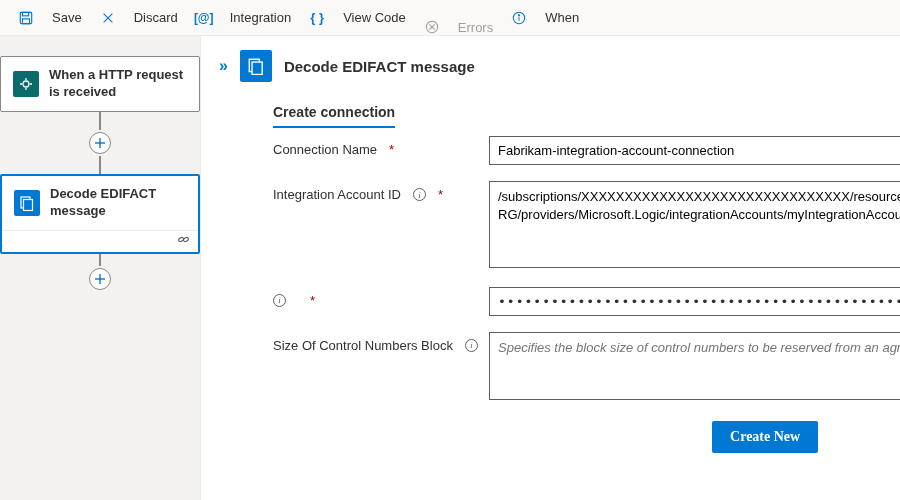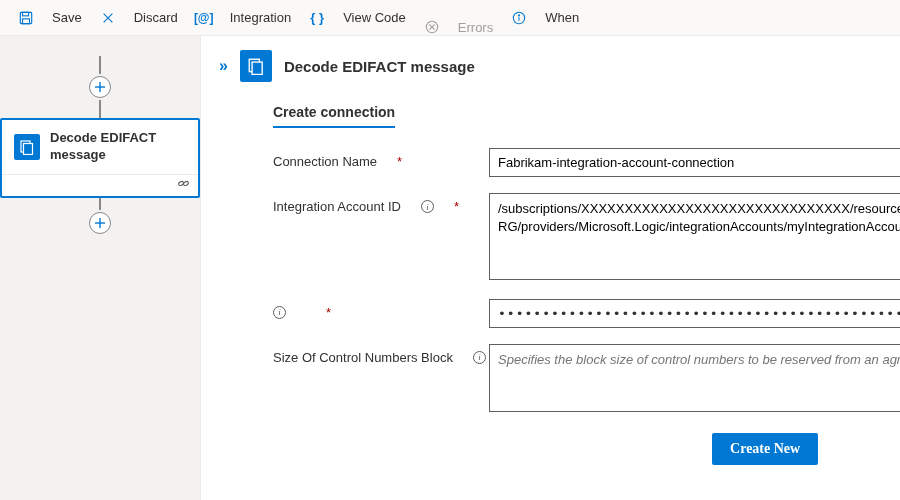--- a/index.html
+++ b/index.html
@@ -27,24 +27,24 @@
   .connector { width: 2px; height: 18px; background: #8a8886; }
   .plus { width: 22px; height: 22px; border: 1px solid #8a8886; border-radius: 50%; background: #fff; display: flex; align-items: center; justify-content: center; color: #0078d4; cursor: pointer; margin: 2px 0; }
   
   .panel { flex: 1; display: flex; flex-direction: column; background: #fff; }
   .panel-header { display: flex; align-items: center; padding: 14px 18px; gap: 12px; }
   .collapse { color: #0078d4; font-weight: bold; font-size: 16px; cursor: pointer; }
   .panel-icon { width: 32px; height: 32px; background: #0078d4; border-radius: 2px; display: flex; align-items: center; justify-content: center; color: #fff; }
   .panel-title { font-size: 15px; font-weight: 600; flex: 1; }
   
   .panel-body { padding: 0 26px 20px 72px; }
-  .section-title { font-weight: 600; font-size: 14px; padding: 8px 0 6px 0; display: inline-block; border-bottom: 2px solid #0078d4; margin-bottom: 20px; }
+  .section-title { font-weight: 600; font-size: 14px; padding: 8px 0 6px 0; display: inline-block; border-bottom: 2px solid #0078d4; margin-bottom: 8px; }
   
   .form-row { display: flex; margin-bottom: 16px; align-items: flex-start; }
-  .form-label { width: 216px; padding-top: 6px; font-size: 13px; color: #323130; display: flex; align-items: center; gap: 20px; flex-wrap: wrap; }
+  .form-label { width: 216px; padding-top: 6px; font-size: 13px; color: #323130; display: flex; align-items: center; gap: 12px; flex-wrap: wrap; }
   .req { color: #a80000; }
   .info-i { width: 13px; height: 13px; border: 1px solid #605e5c; border-radius: 50%; display: inline-flex; align-items: center; justify-content: center; font-size: 9px; font-style: italic; color: #605e5c; cursor: help; font-family: serif; }
   .form-input { flex: 1; }
   .form-input input, .form-input textarea { width: 100%; border: 1px solid #605e5c; padding: 6px 8px; font-size: 13px; font-family: inherit; resize: none; }
   .form-input textarea { line-height: 1.4; }
   .placeholder-style { color: #605e5c; font-style: italic; }
   .dots-input { position: relative; overflow: hidden; }
   .dots { font-family: monospace; letter-spacing: 1px; white-space: nowrap; }
   
   .actions { display: flex; justify-content: center; margin-top: 18px; }
@@ -99,20 +99,31 @@
           <line x1="8" y1="7" x2="8" y2="11"></line>
         </svg>
       </span>
     <span>When</span>
   </div>
 </div>
 
 <div class="body">
 
   <div class="canvas">
+    <div class="node">
+      <div class="node-head">
+        <div class="node-icon icon-teal">
+          <svg width="16" height="16" viewBox="0 0 16 16" fill="currentColor">
+              <circle cx="8" cy="8" r="3" fill="none" stroke="currentColor" stroke-width="1.3"></circle>
+              <path d="M8 2 L8 4 M8 12 L8 14 M2 8 L4 8 M12 8 L14 8" stroke="currentColor" stroke-width="1.3"></path>
+            </svg>
+        </div>
+        <div class="node-title">When a HTTP request is received</div>
+      </div>
+    </div>
     <div class="connector"></div>
     <div class="plus">
         <svg width="10" height="10" viewBox="0 0 10 10" stroke="currentColor" stroke-width="1.4">
           <line x1="5" y1="0" x2="5" y2="10"></line>
           <line x1="0" y1="5" x2="10" y2="5"></line>
         </svg>
       </div>
     <div class="connector"></div>
     <div class="node selected">
       <div class="node-head">

